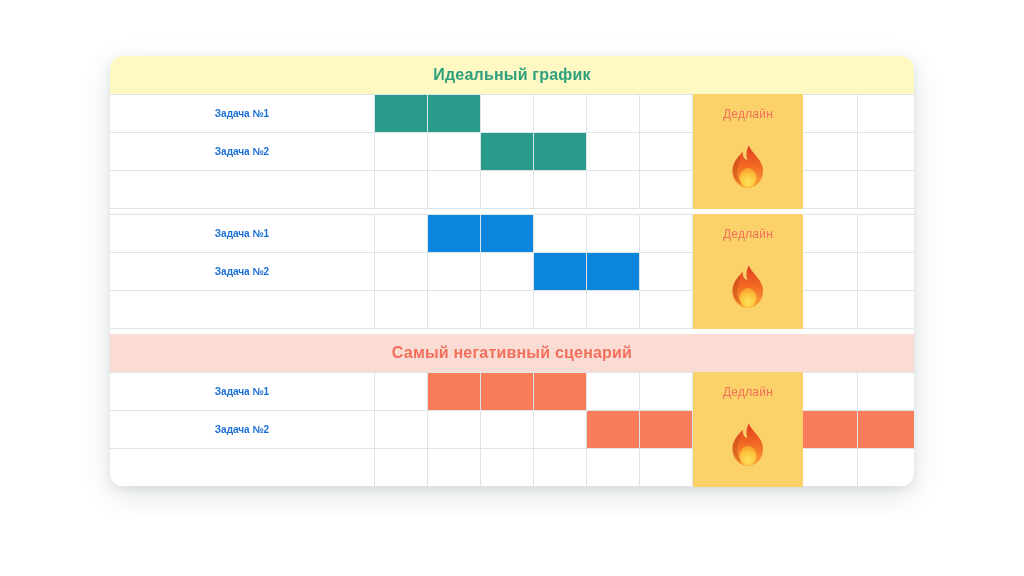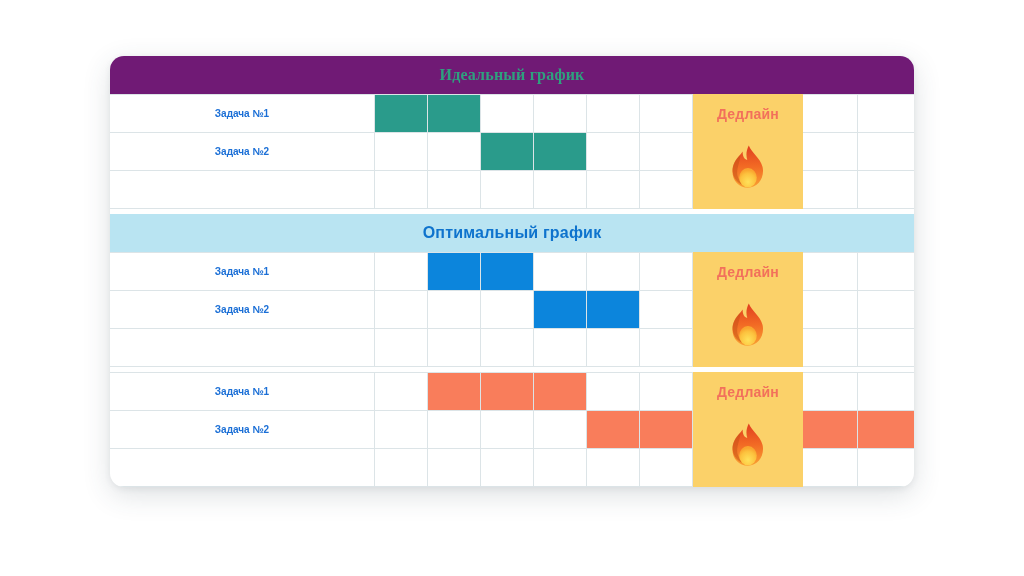--- a/index.html
+++ b/index.html
@@ -36,30 +36,30 @@
     display:flex;align-items:center;justify-content:center;
     font-size:10px;font-weight:bold;
   }
   .deadline-cell{
     position:relative;z-index:2;
     display:flex;flex-direction:column;align-items:center;
     margin:-1.5px 0 0 0;
   }
   .deadline-label{
     height:40px;display:flex;align-items:center;justify-content:center;
-    font-size:14px;font-weight:bold;letter-spacing:.2px;
+    font-size:12px;font-weight:normal;letter-spacing:.2px;
   }
   .flame-wrap{margin-top:8px;display:flex;align-items:center;justify-content:center;}
 </style>
 </head>
 <body>
 
 <div class="card">
     <div class="section">
-      <div class="section-header" style="background: #701a75; color: rgb(47, 160, 126); font-family: Liberation Serif, serif;">Идеальный график</div>
+      <div class="section-header" style="background: #fef9c3; color: rgb(47, 160, 126);">Идеальный график</div>
       <div class="grid">
         <div class="cell label-cell" style="grid-area: 1 / 1; color: rgb(27, 111, 214);">Задача №1</div>
         <div class="cell" style="background: rgb(42, 155, 139); grid-area: 1 / 2;"></div>
         <div class="cell" style="background: rgb(42, 155, 139); grid-area: 1 / 3;"></div>
         <div class="cell" style="grid-area: 1 / 4;"></div>
         <div class="cell" style="grid-area: 1 / 5;"></div>
         <div class="cell" style="grid-area: 1 / 6;"></div>
         <div class="cell" style="grid-area: 1 / 7;"></div>
         <div class="cell" style="grid-area: 1 / 9;"></div>
         <div class="cell" style="border-right: none; grid-area: 1 / 10;"></div>
@@ -99,21 +99,20 @@
     </defs>
     <path fill="url(#flameGrad)" d="M31 2 C35 12 46 18 49 30 C52 44 43 57 30 57 C17 57 8 46 10 32 C11.5 22 19 16 23 10 C23 16 25 20 29 21 C27 14 28 8 31 2 Z"></path>
     <path fill="#c44e16" opacity="0.5" d="M20 14 C14 20 9 27 10 36 C11 46 18 53 27 55 C19 50 15 43 16 35 C17 26 20 21 20 14 Z"></path>
     <ellipse cx="30" cy="44" rx="11.5" ry="12.5" fill="url(#flameInner)"></ellipse>
   </svg>
           </div>
         </div>
       </div>
     </div>
     <div class="section">
-      <div class="section-header" style="background: rgb(185, 228, 242); color: rgb(14, 115, 205);">Оптимальный график</div>
       <div class="grid">
         <div class="cell label-cell" style="grid-area: 1 / 1; color: rgb(27, 111, 214);">Задача №1</div>
         <div class="cell" style="grid-area: 1 / 2;"></div>
         <div class="cell" style="background: rgb(12, 133, 220); grid-area: 1 / 3;"></div>
         <div class="cell" style="background: rgb(12, 133, 220); grid-area: 1 / 4;"></div>
         <div class="cell" style="grid-area: 1 / 5;"></div>
         <div class="cell" style="grid-area: 1 / 6;"></div>
         <div class="cell" style="grid-area: 1 / 7;"></div>
         <div class="cell" style="grid-area: 1 / 9;"></div>
         <div class="cell" style="border-right: none; grid-area: 1 / 10;"></div>
@@ -153,20 +152,21 @@
     </defs>
     <path fill="url(#flameGrad)" d="M31 2 C35 12 46 18 49 30 C52 44 43 57 30 57 C17 57 8 46 10 32 C11.5 22 19 16 23 10 C23 16 25 20 29 21 C27 14 28 8 31 2 Z"></path>
     <path fill="#c44e16" opacity="0.5" d="M20 14 C14 20 9 27 10 36 C11 46 18 53 27 55 C19 50 15 43 16 35 C17 26 20 21 20 14 Z"></path>
     <ellipse cx="30" cy="44" rx="11.5" ry="12.5" fill="url(#flameInner)"></ellipse>
   </svg>
           </div>
         </div>
       </div>
     </div>
     <div class="section">
+      <div class="section-header" style="background: rgb(251, 220, 212); color: rgb(242, 112, 91);">Самый негативный сценарий</div>
       <div class="grid">
         <div class="cell label-cell" style="grid-area: 1 / 1; color: rgb(27, 111, 214);">Задача №1</div>
         <div class="cell" style="grid-area: 1 / 2;"></div>
         <div class="cell" style="background: rgb(249, 125, 91); grid-area: 1 / 3;"></div>
         <div class="cell" style="background: rgb(249, 125, 91); grid-area: 1 / 4;"></div>
         <div class="cell" style="background: rgb(249, 125, 91); grid-area: 1 / 5;"></div>
         <div class="cell" style="grid-area: 1 / 6;"></div>
         <div class="cell" style="grid-area: 1 / 7;"></div>
         <div class="cell" style="grid-area: 1 / 9;"></div>
         <div class="cell" style="border-right: none; grid-area: 1 / 10;"></div>

